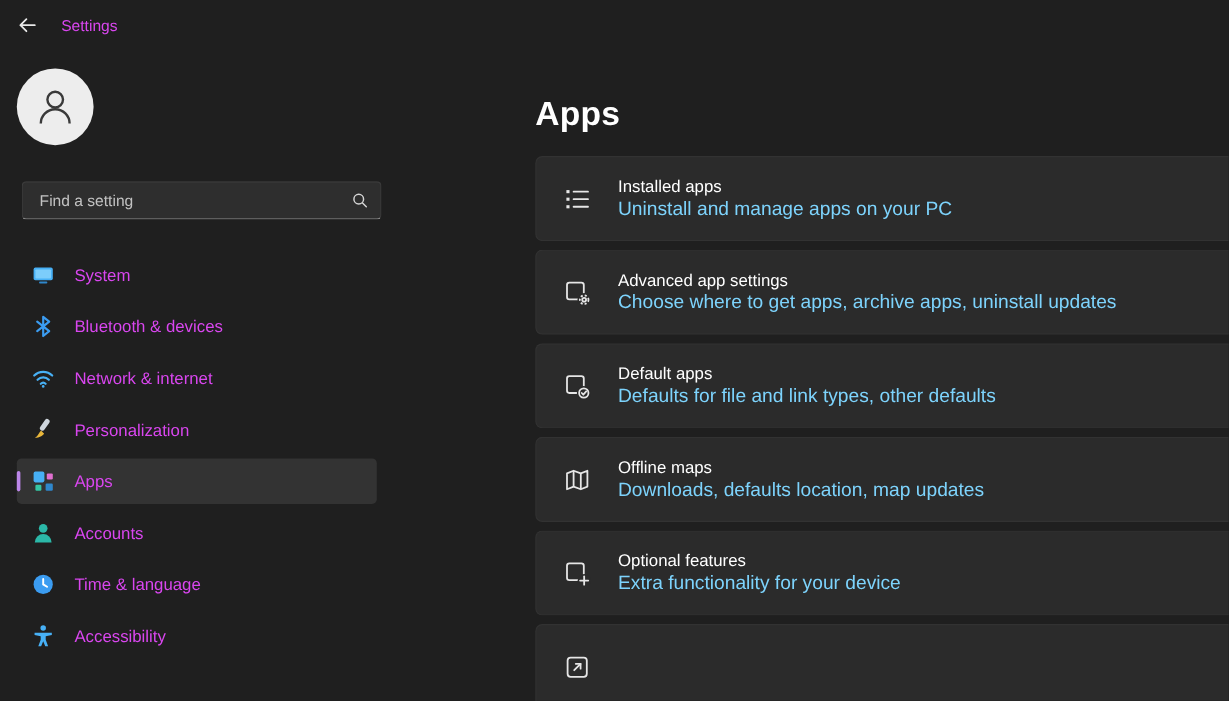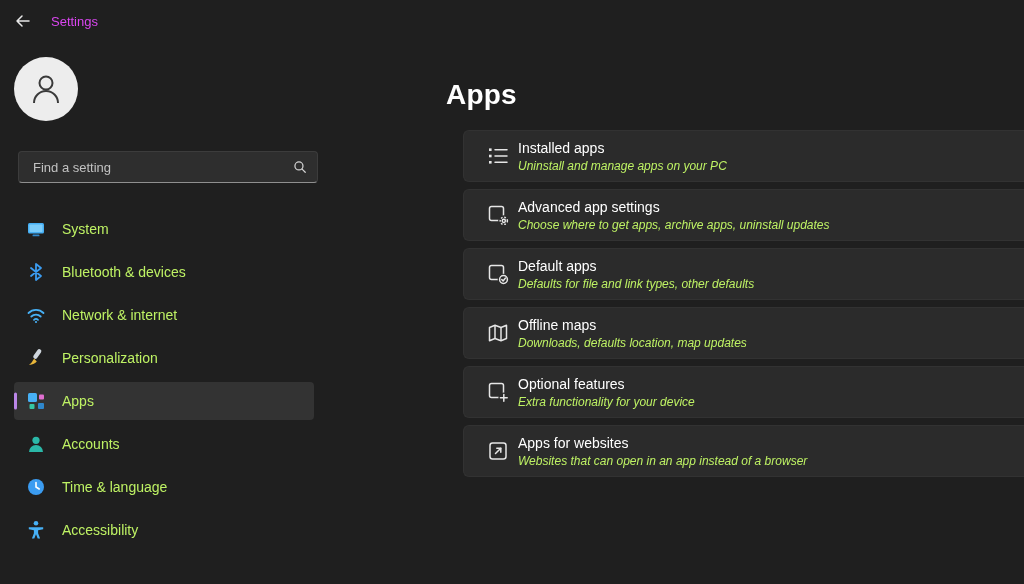--- a/index.html
+++ b/index.html
@@ -23,35 +23,35 @@
   .avatar { position:absolute; top:57px; left:14px; width:64px; height:64px; border-radius:50%; background:#ededed; display:flex; align-items:center; justify-content:center; }
 
   
   .search-box { position:absolute; top:151px; left:18px; width:300px; height:32px; background:#2e2e2e; border:1px solid #3c3c3c; border-bottom:1px solid #8f8f8f; border-radius:4px; display:flex; align-items:center; padding:0 10px 0 12px; }
   .search-box input { flex:1; background:transparent; border:none; outline:none; color:#e8e8e8; font-size:13px; font-family:inherit; }
   .search-box input::placeholder { color:#c2c2c2; }
   .search-glyph { width:14px; height:14px; flex:none; color:#d5d5d5; }
 
   
   .nav { position:absolute; top:210px; left:14px; width:300px; }
-  .nav-item { position:relative; height:38px; margin-bottom:5px; display:flex; align-items:center; gap:16px; padding:0 12px; border-radius:4px; font-size:14px; color:#bef264; cursor:default; }
+  .nav-item { position:relative; height:38px; margin-bottom:5px; display:flex; align-items:center; gap:16px; padding:0 12px; border-radius:4px; font-size:14px; color:#d946ef; cursor:default; }
   .nav-item.selected { background:#333333; }
   .accent-pill { position:absolute; left:0; top:50%; transform:translateY(-50%); width:3px; height:17px; border-radius:2px; background:var(--accent); }
   .icon-20 { width:20px; height:20px; flex:none; display:flex; align-items:center; justify-content:center; }
   .icon-20 svg { width:20px; height:20px; }
 
   
   .page-title { position:absolute; left:446px; top:60px; font-size:28px; font-weight:600; letter-spacing:.2px; }
   .cards { position:absolute; left:446px; top:130px; right:0; }
-  .card { height:52px; margin-bottom:7px; background:#2b2b2b; border:1px solid #323232; border-right:none; border-radius:6px 0 0 6px; display:flex; align-items:center; padding-left:22px; gap:8px;margin-left:17px; }
+  .card { height:71px; margin-bottom:7px; background:#2b2b2b; border:1px solid #323232; border-right:none; border-radius:6px 0 0 6px; display:flex; align-items:center; padding-left:22px; gap:22px; }
   .card-icon { width:24px; height:24px; flex:none; color:#e6e6e6; }
   .card-icon svg { width:24px; height:24px; }
   .card-text { display:flex; flex-direction:column; gap:3px; }
   .card-title { font-size:14px; color:#ffffff; }
-  .card-sub { font-size:12px; color:#bef264;font-style:italic; }
+  .card-sub { font-size:16px; color:#7dd3fc; }
 </style>
 </head>
 <body>
 
 <div class="titlebar">
   <span class="back-btn">
     <svg viewBox="0 0 16 16" fill="none" stroke="#e8e8e8" stroke-width="1.5" stroke-linecap="round" stroke-linejoin="round">
       <path d="M14 8 H2 M2 8 L7 3 M2 8 L7 13"></path>
     </svg>
   </span>
@@ -246,19 +246,15 @@
   </div>
 
   <div class="card">
     <span class="card-icon">
       <svg viewBox="0 0 24 24" fill="none" stroke="currentColor" stroke-width="1.5" stroke-linecap="round" stroke-linejoin="round">
         <rect x="4" y="4" width="16" height="16" rx="2.5"></rect>
         <path d="M9.5 14.5 L14.8 9.2"></path>
           <path d="M10.8 9.2 H14.8 V13.2"></path>
       </svg>
     </span>
-    <span class="card-text">
-      <span class="card-title">Apps for websites</span>
-      <span class="card-sub">Websites that can open in an app instead of a browser</span>
-    </span>
   </div>
 
 </div>
 
 </body></html>

